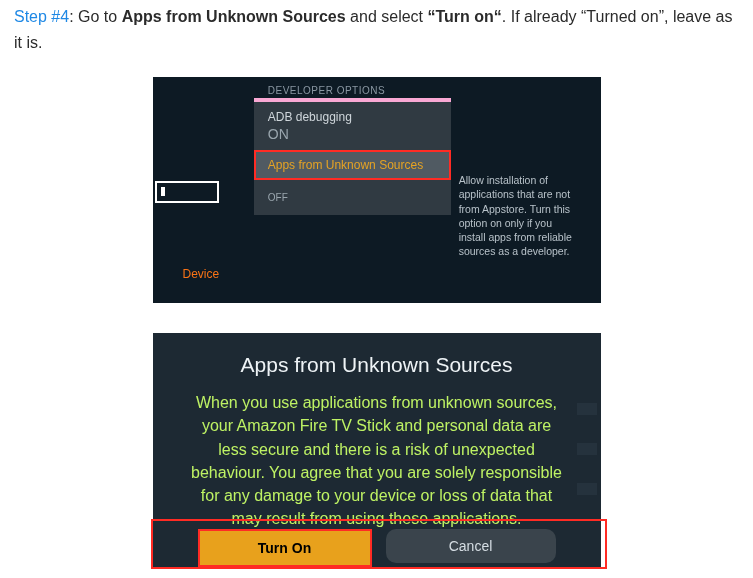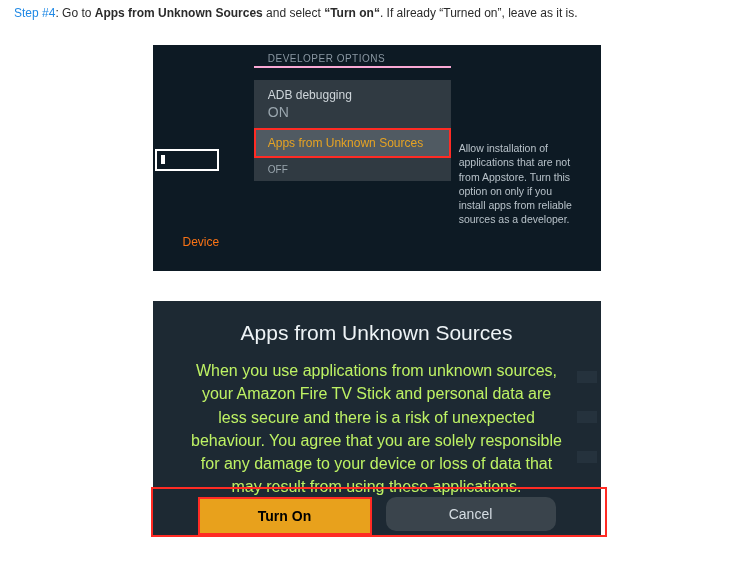--- a/index.html
+++ b/index.html
@@ -10,37 +10,37 @@
     --panel-light:#22303a;
     --panel-row:#303a42;
     --panel-row-sel:#505a62;
     --orange:#e6a323;
     --orange-btn:#e8a11c;
     --red:#ff2b24;
     --muted:#a8b0b6;
   }
   html,body{margin:0;padding:0;background:var(--page-bg);font-family:Arial,Helvetica,sans-serif;color:var(--text);}
   .wrap{width:753px;box-sizing:border-box;padding:4px 14px 20px 14px;}
-  p.step{font-size:12px;line-height:1.6;color:#2b2b2b;margin:0 0 22px 0;}
+  p.step{font-size:16px;line-height:1.6;color:#2b2b2b;margin:0 0 22px 0;}
   p.step .num{color:var(--step);}
   p.step b{font-weight:700;}
   
   .shot1{width:448px;height:226px;margin:0 auto 30px auto;background:var(--panel);position:relative;display:flex;font-size:12px;color:#cfd6db;}
   .s1-left{width:108px;position:relative;}
   .s1-left .slot{position:absolute;left:2px;top:104px;width:60px;height:18px;border:2px solid #fff;}
   .s1-left .slot::before{content:"";position:absolute;left:4px;top:4px;width:4px;height:9px;background:#fff;}
   .s1-left .device{position:absolute;left:30px;bottom:22px;font-size:12px;color:#f97316;}
   .s1-mid{width:210px;padding-top:8px;}
-  .s1-header{font-size:10px;letter-spacing:0.5px;color:#8a97a2;padding:0 0 2px 14px;border-bottom:2px solid #f9a8d4;}
+  .s1-header{font-size:10px;letter-spacing:0.5px;color:#8a97a2;padding:0 0 2px 14px;border-bottom:4px solid #f9a8d4;}
   .row{display:flex;flex-direction:column;justify-content:center;padding:8px 14px;color:#cfd6db;}
-  .row.plain{background:var(--panel-row);margin-top:12px;padding-left:14px;}
+  .row.plain{background:var(--panel-row);margin-top:0;padding-left:14px;}
   .row .ttl{font-size:12px;}
   .row .sub{font-size:14px;color:#9aa6ae;margin-top:2px;}
   .row.selected{background:var(--panel-row-sel);color:var(--orange);border:2px solid var(--red);padding:6px 12px;}
-  .row.off{background:var(--panel-row);padding:6px 14px;font-size:10px;color:#9aa6ae;}
+  .row.off{background:var(--panel-row);padding:12px 14px;font-size:10px;color:#9aa6ae;}
   .s1-right{width:130px;padding:96px 20px 0 8px;font-size:10.5px;line-height:1.35;color:#b8c2c9;}
   
   .shot2{width:448px;height:234px;margin:0 auto;background:#1d2933;position:relative;color:#d8dee3;text-align:center;font-size:13px;padding-top:20px;box-sizing:border-box;}
   .shot2::after{content:"";position:absolute;left:-2px;bottom:-2px;width:calc(100% + 4px);height:46px;border:2px solid var(--red);pointer-events:none;}
   .shot2 h2{font-size:21px;font-weight:400;margin:0 0 14px 0;color:#eef3f6;}
   .shot2 p{margin:4px auto;max-width:380px;line-height:1.45;color:#bef264;font-size:16px;}
   .btnrow{position:absolute;left:0;bottom:0;width:100%;height:42px;display:flex;justify-content:center;gap:14px;padding:4px 12px;box-sizing:border-box;}
   .btn{height:34px;display:flex;align-items:center;justify-content:center;font-size:14px;}
   .btn.turnon{width:170px;background:var(--orange-btn);color:#000;border:2px solid var(--red);font-weight:600;}
   .btn.cancel{width:170px;background:#3a444c;color:#d5dde3;border-radius:10px;}

